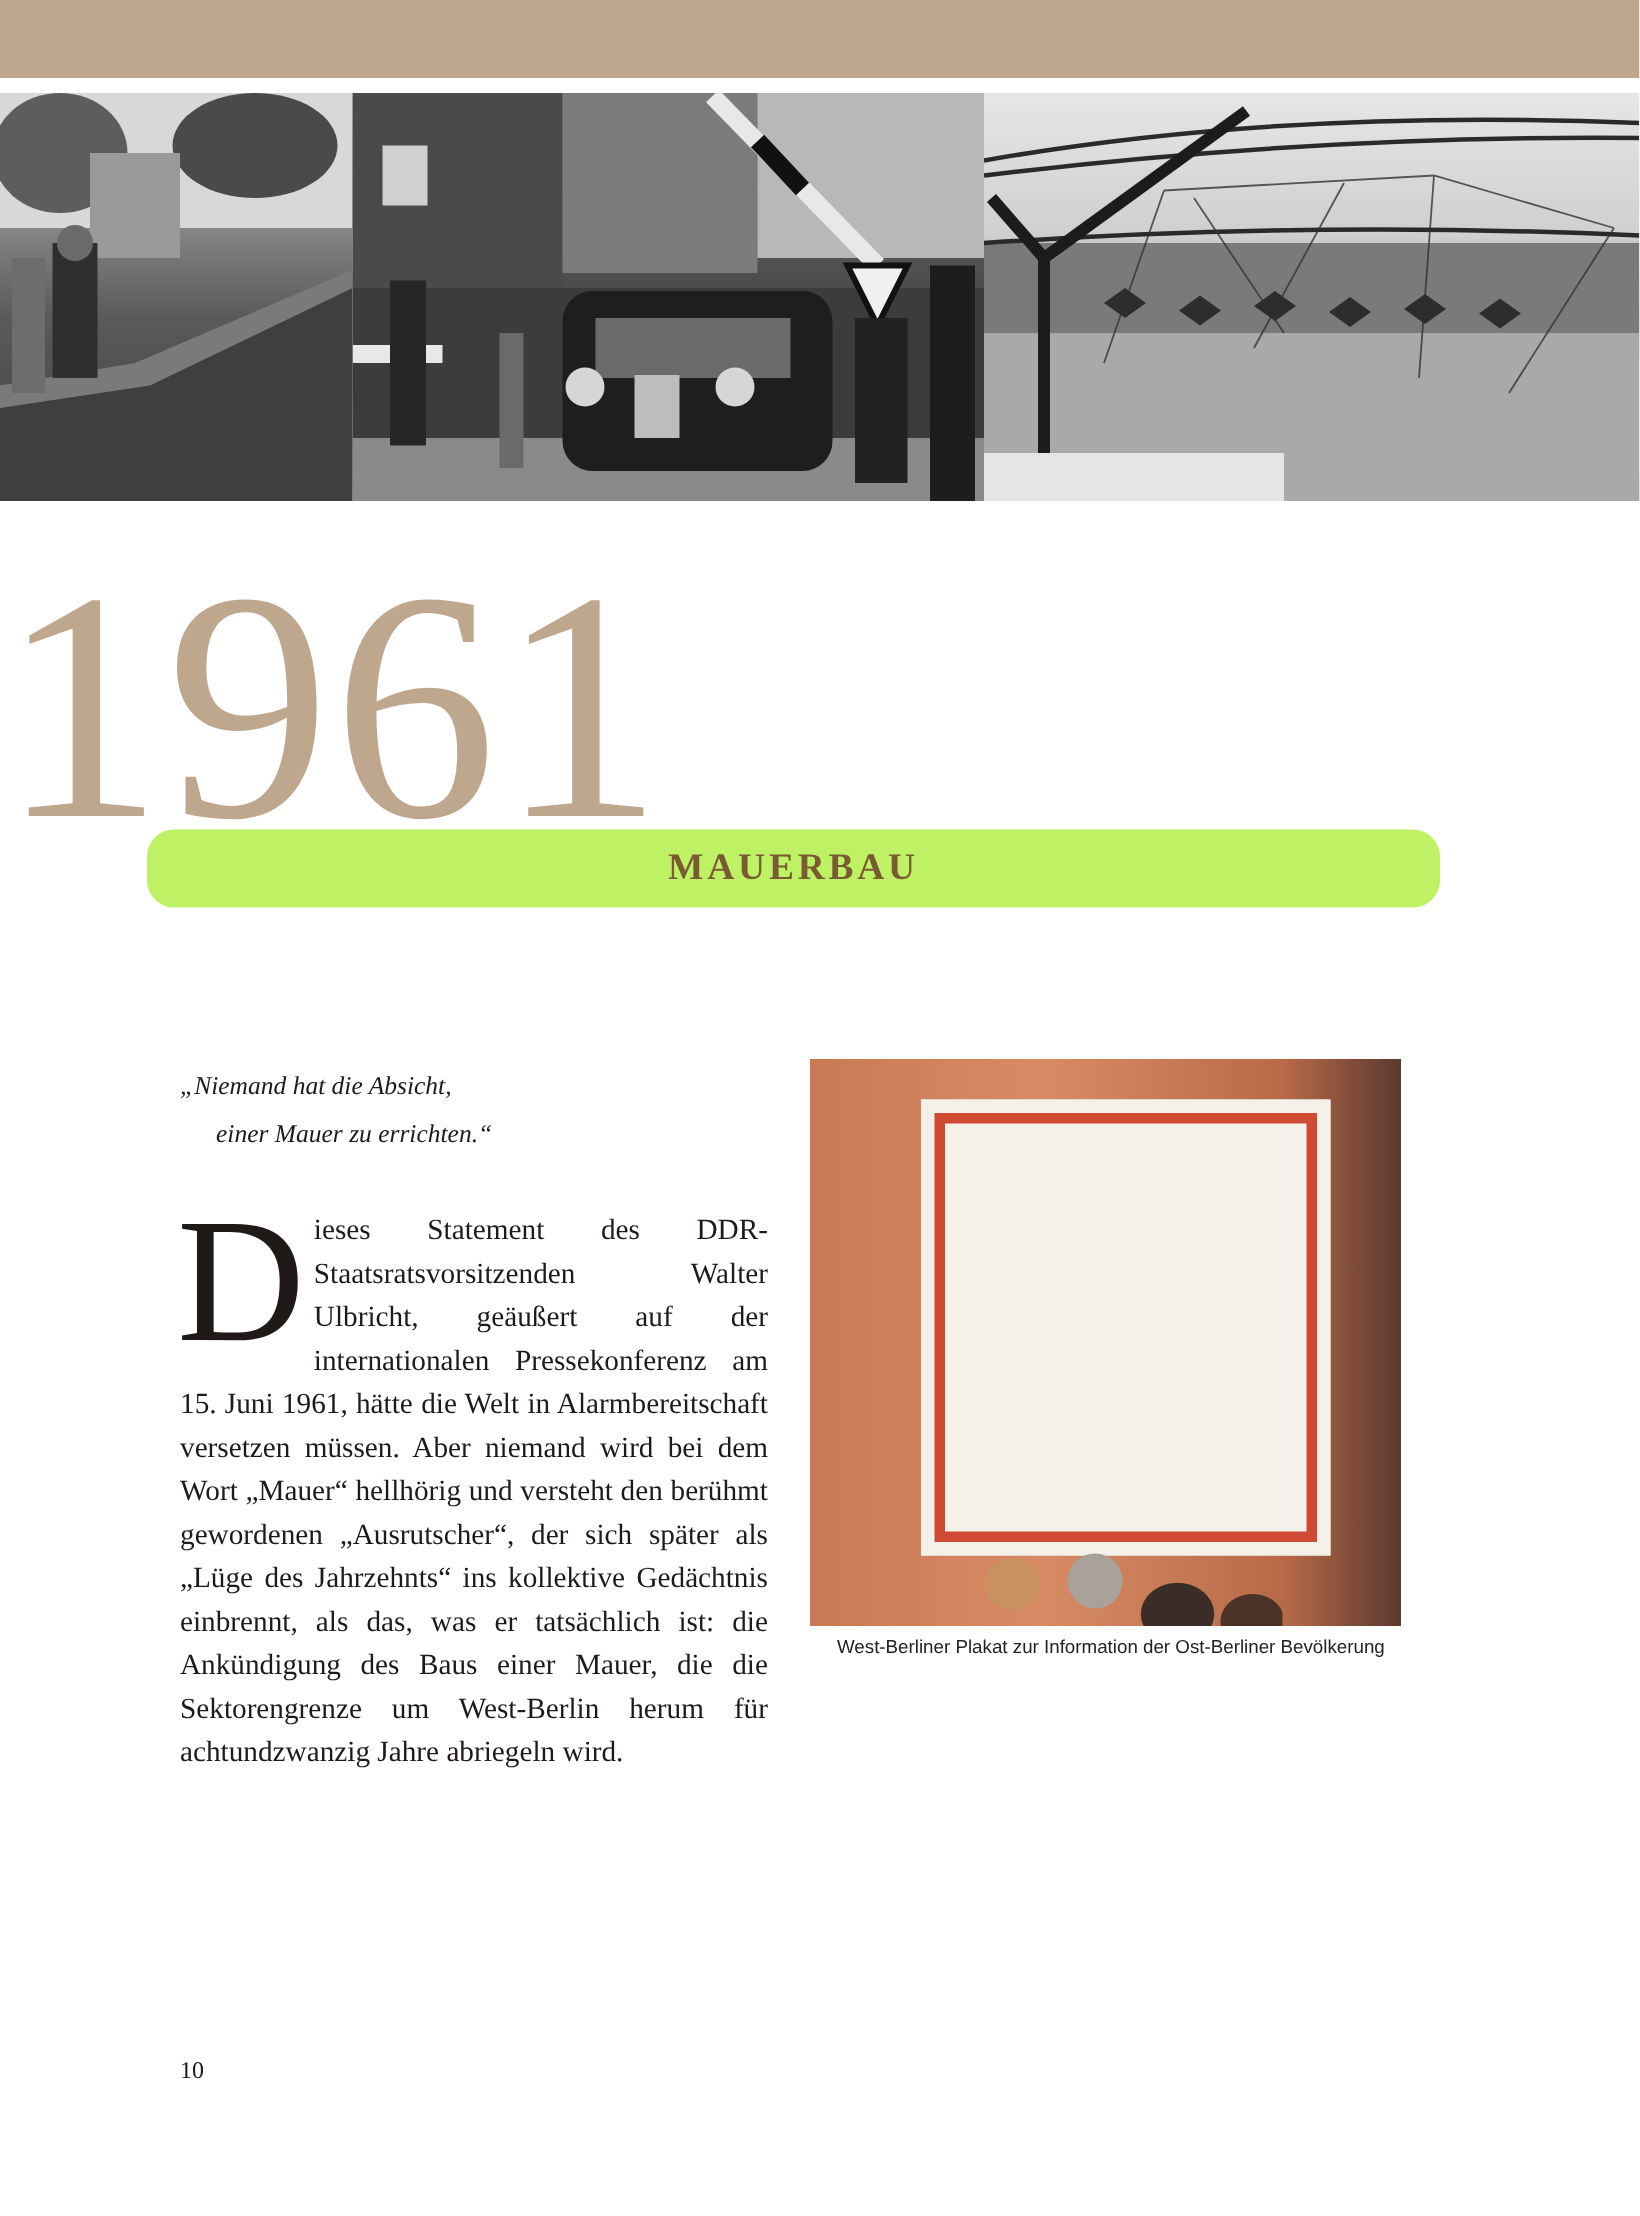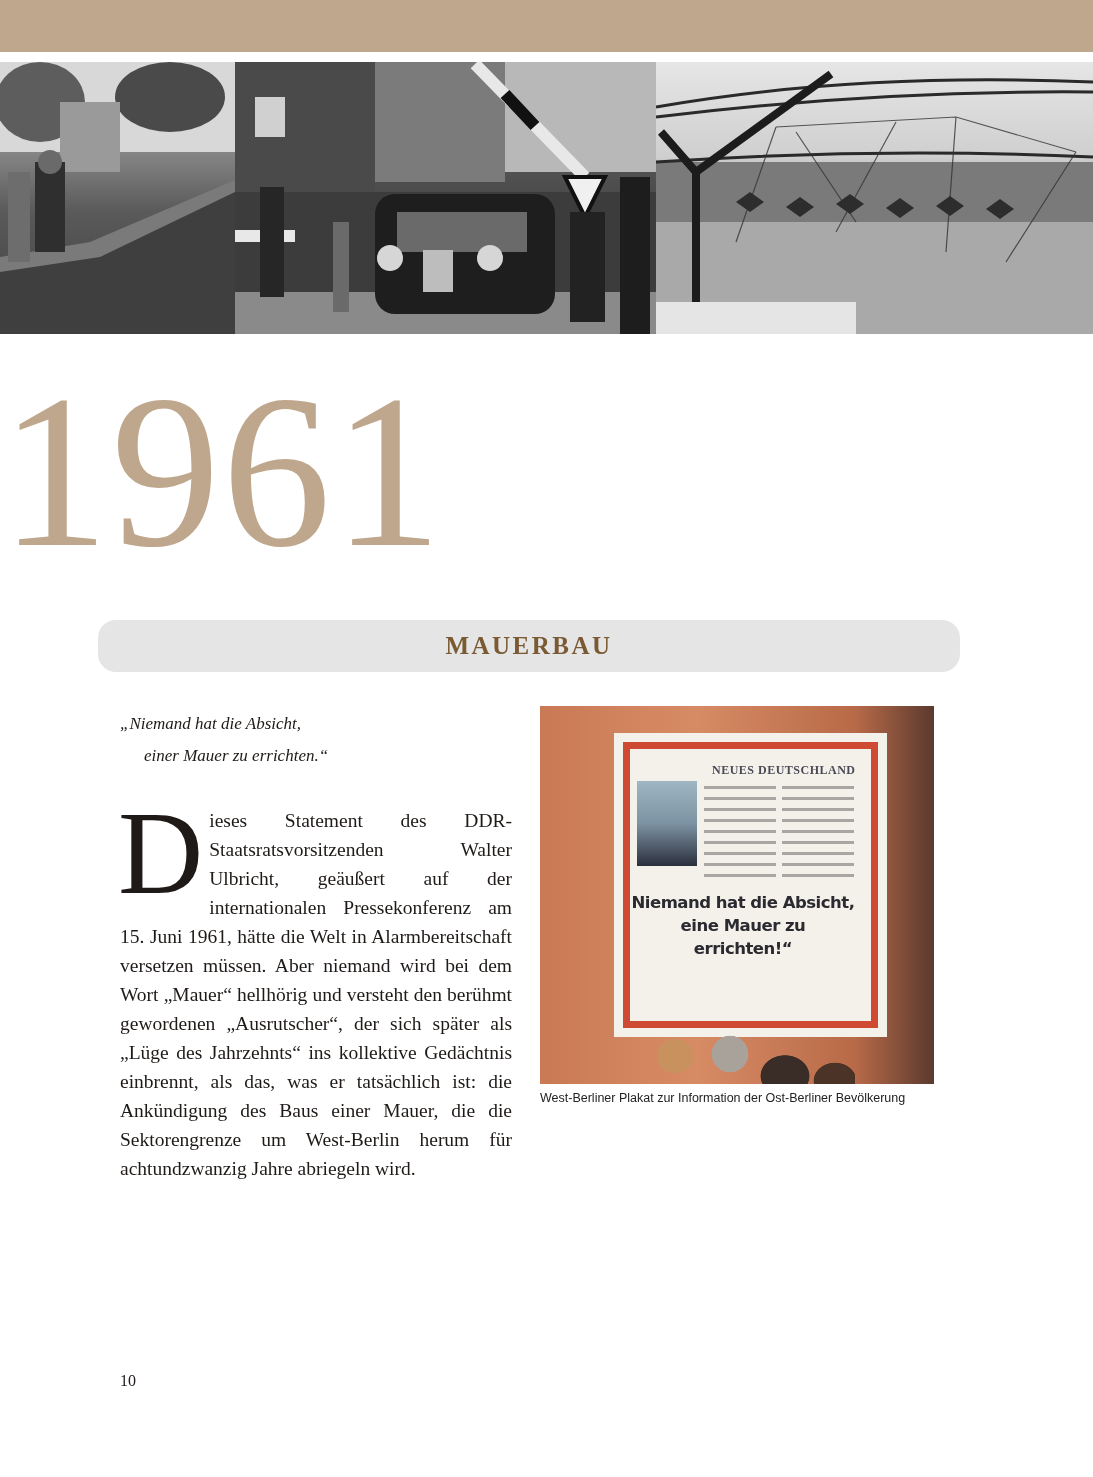--- a/index.html
+++ b/index.html
@@ -10,22 +10,22 @@
   .top-band { position: absolute; left: 0; top: 0; width: 1093px; height: 52px; background: #bfa78d; }
   .photo-strip { position: absolute; left: 0; top: 62px; width: 1093px; height: 272px; display: flex; }
   .photo { position: relative; height: 272px; overflow: hidden; }
   .photo-1 { width: 235px; background: linear-gradient(180deg, #c9c9c9 0%, #8c8c8c 30%, #5a5a5a 55%, #3d3d3d 100%); }
   .photo-2 { width: 421px; background: linear-gradient(180deg, #6f6f6f 0%, #525252 40%, #3a3a3a 70%, #6a6a6a 100%); }
   .photo-3 { width: 437px; background: linear-gradient(180deg, #e6e6e6 0%, #cfcfcf 35%, #8a8a8a 55%, #bdbdbd 75%, #9a9a9a 100%); }
   .photo svg { position: absolute; left: 0; top: 0; }
 
   .year { position: absolute; left: 0; top: 372px; width: 1093px; 
     font-size: 218px; line-height: 200px; color: #bfa78d; letter-spacing: 2px; }
-  .banner { position: absolute; left: 98px; top: 620px; width: 862px; height: 52px;
-    background: #e5e5e5; border-radius: 18px; display: flex; align-items: center; justify-content: center; }
+  .banner { position: absolute; left: 98px; top: 553px; width: 862px; height: 52px;
+    background: #bef264; border-radius: 18px; display: flex; align-items: center; justify-content: center; }
   .banner-title { font-size: 25px; letter-spacing: 2.5px; color: #7a5a33; font-weight: bold; }
 
   .col-left { position: absolute; left: 120px; top: 708px; width: 392px; }
   .quote { font-style: italic; font-size: 17px; line-height: 32px; color: #1f1a17; margin: 0; }
   .quote .l2 { display: block; padding-left: 24px; }
   .body-text { font-size: 19.5px; line-height: 29px; text-align: justify; margin: 0; hyphens: manual; }
   .p1 { margin-top: 34px; }
   .dropcap { float: left; font-size: 118px; line-height: 88px; margin: 4px 6px 0 -2px; }
   .p2 { margin-top: 29px; }
 
@@ -39,21 +39,21 @@
   .np-cols { position: absolute; left: 74px; top: 35px; width: 150px; height: 96px;
     background: repeating-linear-gradient(180deg, #6a6a6a 0 3px, transparent 3px 11px); opacity: 0.55; }
   .np-cols::after { content: ""; position: absolute; left: 72px; top: 0; width: 6px; height: 100%; background: #f4f1ea; }
   .headline { position: absolute; left: 0; top: 140px; width: 226px; text-align: center;
     font-family: "DejaVu Sans", sans-serif; font-weight: bold; font-size: 16.5px; line-height: 23px; color: #2a2a30; letter-spacing: -0.5px; }
   .crowd { position: absolute; left: 95px; top: 320px; width: 220px; height: 70px;
     background: radial-gradient(ellipse 30px 28px at 40px 30px, #c8915e 60%, transparent 62%),
                 radial-gradient(ellipse 30px 30px at 95px 28px, #a8a29a 60%, transparent 62%),
                 radial-gradient(ellipse 40px 34px at 150px 50px, #3a2c26 60%, transparent 62%),
                 radial-gradient(ellipse 35px 30px at 200px 55px, #4b3328 60%, transparent 62%); }
-  .caption { font-family: "Liberation Sans", sans-serif; font-size: 12.5px; line-height: 18px; color: #222; margin: 5px 0 0 0; }
+  .caption { font-family: "Liberation Sans", sans-serif; font-size: 12.5px; line-height: 18px; color: #222; margin: 5px 0 0 18px; }
   .col-right .body-text { margin-top: 9px; }
 
   .page-number { position: absolute; left: 120px; top: 1372px; font-size: 16px; color: #1f1a17; }
 </style>
 </head>
 <body>
 
 <div class="top-band"></div>
 
 <div class="photo-strip">
@@ -139,27 +139,18 @@
     <span class="l2">einer Mauer zu errichten.“</span>
   </p>
   <p class="body-text p1">
     <span class="dropcap">D</span><span>ieses Statement des DDR-Staatsratsvorsitzenden Walter Ulbricht, geäußert auf der internationalen Pressekonferenz am 15. Juni 1961, hätte die Welt in Alarmbereitschaft versetzen müssen. Aber niemand wird bei dem Wort „Mauer“ hellhörig und versteht den berühmt gewordenen „Ausrutscher“, der sich später als „Lüge des Jahrzehnts“ ins kollektive Gedächtnis einbrennt, als das, was er tatsächlich ist: die Ankündigung des Baus einer Mauer, die die Sektorengrenze um West-Berlin herum für achtundzwanzig Jahre abriegeln wird.</span>
   </p>
 </div>
 
 <div class="col-right">
   <div class="poster">
     <div class="poster-frame"></div>
-    <div class="poster-inner">
-      <div class="np-title">NEUES DEUTSCHLAND</div>
-      <div class="portrait"></div>
-      <div class="np-cols"></div>
-      <div class="headline">
-        <div>Niemand hat die Absicht,</div>
-        <div>eine Mauer zu errichten!“</div>
-      </div>
-    </div>
     <div class="crowd"></div>
   </div>
   <p class="caption">West-Berliner Plakat zur Information der Ost-Berliner Bevölkerung</p>
 </div>
 
 <div class="page-number">10</div>
 
 </body></html>

